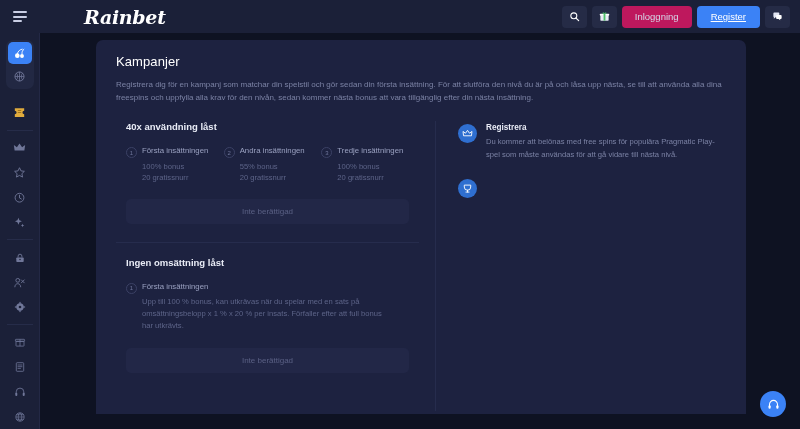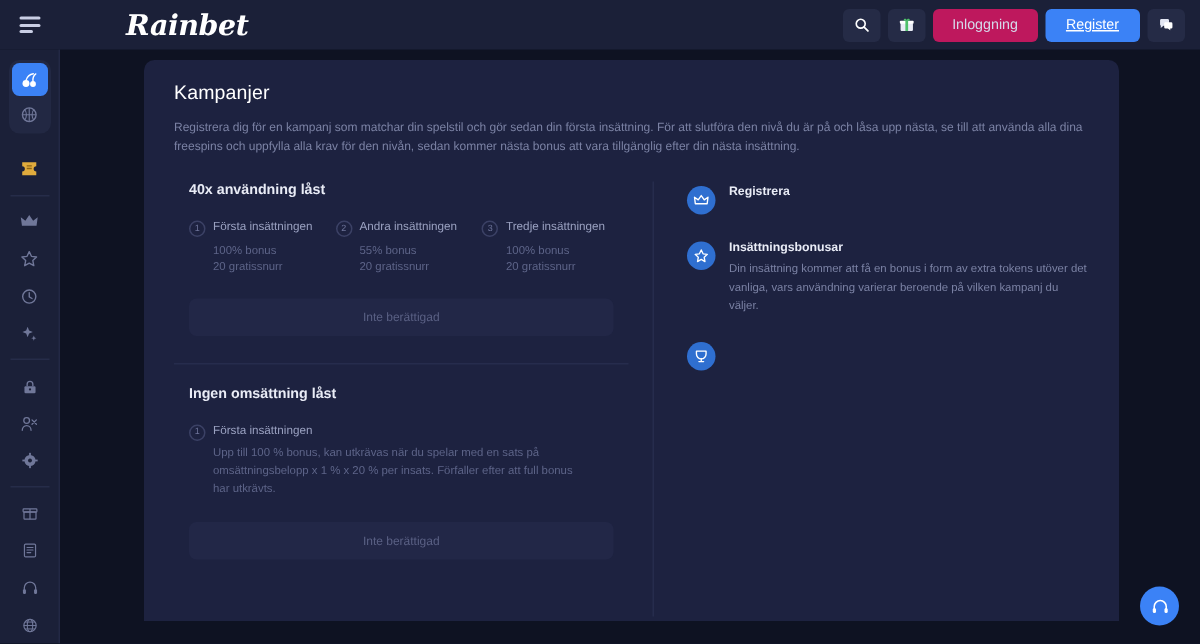--- a/index.html
+++ b/index.html
@@ -561,34 +561,24 @@
         <div class="col-right">
 
           <div class="feature">
             <div class="feature-icon">
               <svg width="11" height="11" viewBox="0 0 24 24">
                 <path d="M3.4 17h17.2l1.2-9.4-5.4 3.8L12 5.2 7.6 11.4 2.2 7.6z" fill="none" stroke="#ffffff" stroke-width="2" stroke-linejoin="round"></path>
               </svg>
             </div>
             <div>
               <div class="feature-title">Registrera</div>
+              <div class="feature-desc">Du kommer att belönas med free spins för populära Pragmatic Play-spel som måste användas för att gå vidare till nästa nivå.</div>
             </div>
           </div>
 
-          <div class="feature">
-            <div class="feature-icon">
-              <svg width="11" height="11" viewBox="0 0 24 24">
-                <path d="M12 3.6l2.7 5.6 6.1.8-4.5 4.3 1.1 6.1L12 17.4l-5.4 3 1.1-6.1-4.5-4.3 6.1-.8z" fill="none" stroke="#ffffff" stroke-width="2" stroke-linejoin="round"></path>
-              </svg>
-            </div>
-            <div>
-              <div class="feature-title">Insättningsbonusar</div>
-              <div class="feature-desc">Din insättning kommer att få en bonus i form av extra tokens utöver det vanliga, vars användning varierar beroende på vilken kampanj du väljer.</div>
-            </div>
-          </div>
 
           <div class="feature">
             <div class="feature-icon">
               <svg width="11" height="11" viewBox="0 0 24 24">
                 <path d="M5 4.6h14v4.2a7 7 0 01-14 0z" fill="none" stroke="#ffffff" stroke-width="2" stroke-linejoin="round"></path>
                 <path d="M12 15.6v4M8.6 19.8h6.8" stroke="#ffffff" stroke-width="2" stroke-linecap="round"></path>
               </svg>
             </div>
           </div>
 

